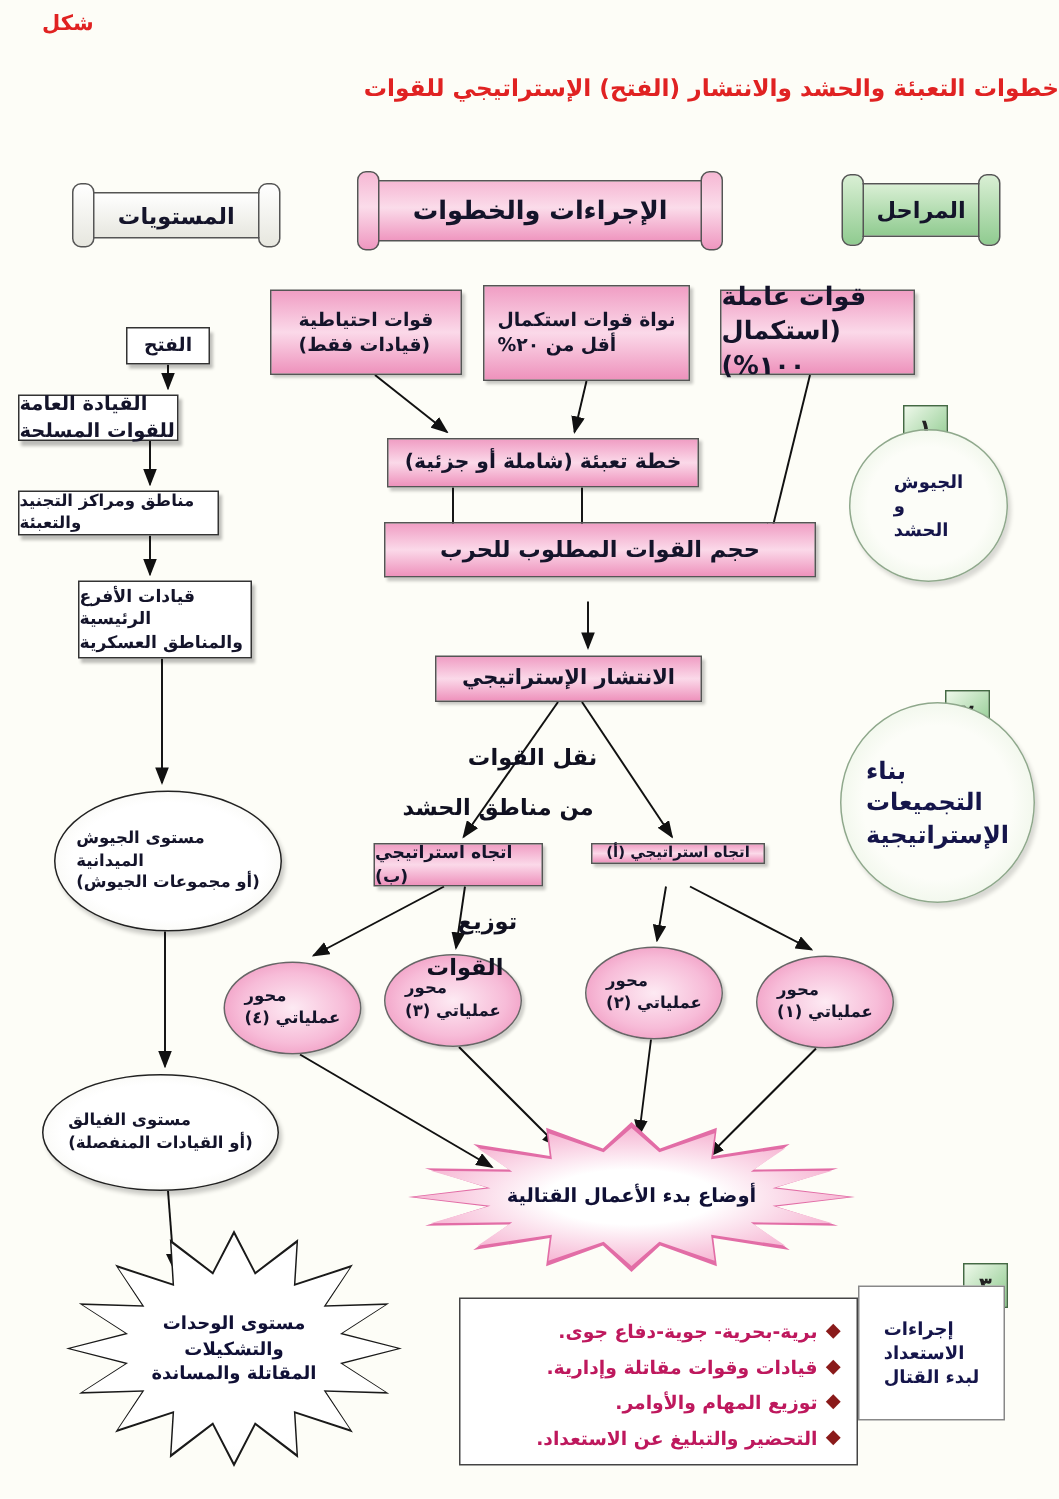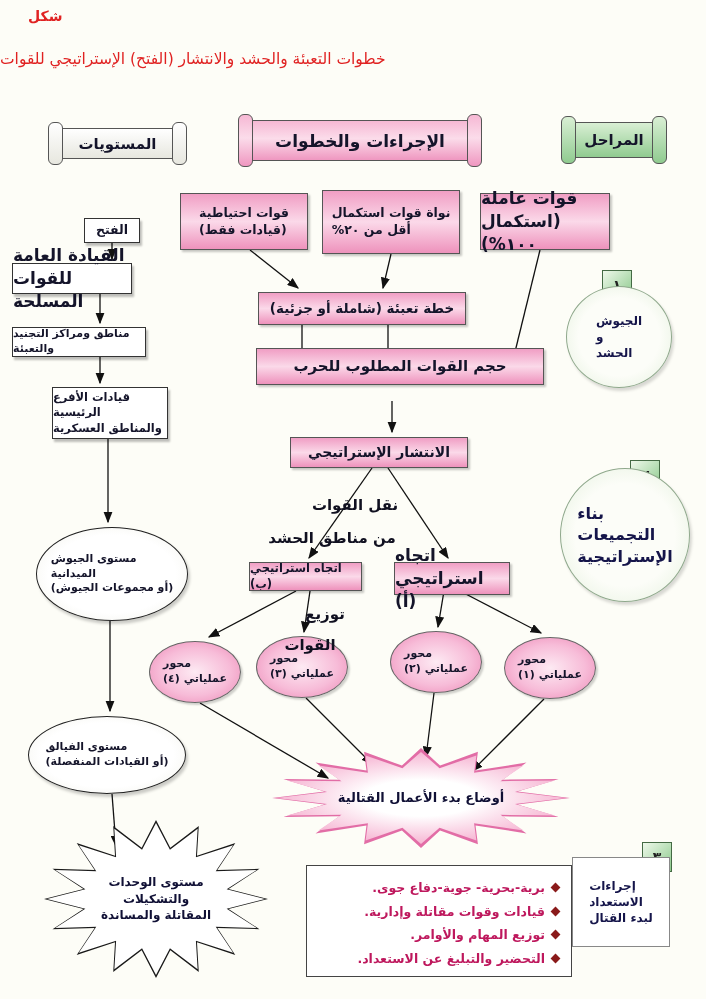--- a/index.html
+++ b/index.html
@@ -32,21 +32,21 @@
   .scroll-pink{background:linear-gradient(180deg,#f6b8d4 0%,#fbdcea 45%,#ef97c0 100%)}
   .scroll-green{background:linear-gradient(180deg,#d9efd4 0%,#90cb90 100%)}
   .gsq{background:linear-gradient(135deg,#eef8ea 0%,#8bc98b 100%);border:1px solid #446a44;
        display:flex;align-items:center;justify-content:center;font-weight:bold;color:#222;z-index:2}
   .note{font-weight:bold;font-size:15px;color:#101020;z-index:3;text-align:center;white-space:pre-line}
   .star-outer{position:absolute;inset:0;clip-path:var(--star16)}
   .star-inner{position:absolute;clip-path:var(--star16)}
   .star-label{position:absolute;inset:0;display:flex;align-items:center;justify-content:center;
               text-align:center;font-weight:bold;white-space:pre-line;line-height:1.4}
   .star{z-index:2}
-  .title{position:absolute;left:0;right:0;text-align:left;font-weight:normal;color:#e02222}
+  .title{position:absolute;left:0;right:0;text-align:right;font-weight:bold;color:#e02222}
   .figlabel{position:absolute;font-weight:bold;color:#e02222}
   svg.connectors{position:absolute;left:0;top:0;z-index:1}
   .list-box{background:#ffffff;border:1px solid #444;z-index:3;padding:10px 12px 6px 6px;
             display:flex;flex-direction:column;justify-content:space-around}
   .list-item{display:flex;align-items:center;font-weight:bold;font-size:12.5px;color:#be185d}
   .bullet{width:7px;height:7px;background:#8a1a1a;transform:rotate(45deg);
           margin-left:7px;flex:0 0 auto}
 </style>
 </head>
 <body>
@@ -93,21 +93,21 @@
   <div class="abs scroll scroll-green" style="left:568px;top:122px;width:92px;height:36px;font-size:15px">المراحل</div>
 
   <div class="abs box pink" style="left:180px;top:193px;width:128px;height:57px;font-size:12.5px">قوات احتياطية
 (قيادات فقط)</div>
   <div class="abs box pink" style="left:322px;top:190px;width:138px;height:64px;font-size:12.5px">نواة قوات استكمال
 أقل من ٢٠%</div>
   <div class="abs box pink" style="left:480px;top:193px;width:130px;height:57px;font-size:17px">قوات عاملة
 (استكمال ١٠٠%)</div>
 
   <div class="abs box white" style="left:84px;top:218px;width:56px;height:25px;font-size:12.5px">الفتح</div>
-  <div class="abs box white" style="left:12px;top:263px;width:120px;height:31px;font-size:17px">القيادة العامة للقوات المسلحة</div>
+  <div class="abs box white" style="left:12px;top:263px;width:107px;height:31px;font-size:13px">القيادة العامة للقوات المسلحة</div>
   <div class="abs box white" style="left:12px;top:327px;width:134px;height:30px;font-size:11px">مناطق ومراكز التجنيد والتعبئة</div>
   <div class="abs box white" style="left:52px;top:387px;width:116px;height:52px;font-size:11.5px">قيادات الأفرع الرئيسية
 والمناطق العسكرية</div>
   <div class="abs box ell ell-white" style="left:36px;top:527px;width:152px;height:94px;font-size:11px">مستوى الجيوش
 الميدانية
 (أو مجموعات الجيوش)</div>
   <div class="abs box ell ell-white" style="left:28px;top:716px;width:158px;height:78px;font-size:11px">مستوى الفيالق
 (أو القيادات المنفصلة)</div>
 
   <div class="abs star" style="left:44px;top:820px;width:224px;height:158px">
@@ -119,21 +119,21 @@
   </div>
 
   <div class="abs box pink" style="left:258px;top:292px;width:208px;height:33px;font-size:13.5px">خطة تعبئة (شاملة أو جزئية)</div>
   <div class="abs box pink" style="left:256px;top:348px;width:288px;height:37px;font-size:15px">حجم القوات المطلوب للحرب</div>
   <div class="abs box pink" style="left:290px;top:437px;width:178px;height:31px;font-size:14px">الانتشار الإستراتيجي</div>
 
   <div class="abs note" style="left:300px;top:496px;width:110px">نقل القوات</div>
   <div class="abs note" style="left:262px;top:529px;width:140px">من مناطق الحشد</div>
 
   <div class="abs box pink" style="left:249px;top:562px;width:113px;height:29px;font-size:11.5px">اتجاه استراتيجي (ب)</div>
-  <div class="abs box pink" style="left:394px;top:562px;width:116px;height:33px;font-size:17px">اتجاه استراتيجي (أ)</div>
+  <div class="abs box pink" style="left:394px;top:562px;width:116px;height:14px;font-size:10px">اتجاه استراتيجي (أ)</div>
 
   <div class="abs note" style="left:295px;top:605px;width:60px">توزيع</div>
   <div class="abs note" style="left:280px;top:636px;width:60px">القوات</div>
 
   <div class="abs box ell ell-pink" style="left:149px;top:641px;width:92px;height:62px;font-size:11px">محور
 عملياتي (٤)</div>
   <div class="abs box ell ell-pink" style="left:256px;top:636px;width:92px;height:62px;font-size:11px">محور
 عملياتي (٣)</div>
   <div class="abs box ell ell-pink" style="left:390px;top:631px;width:92px;height:62px;font-size:11px">محور
 عملياتي (٢)</div>

